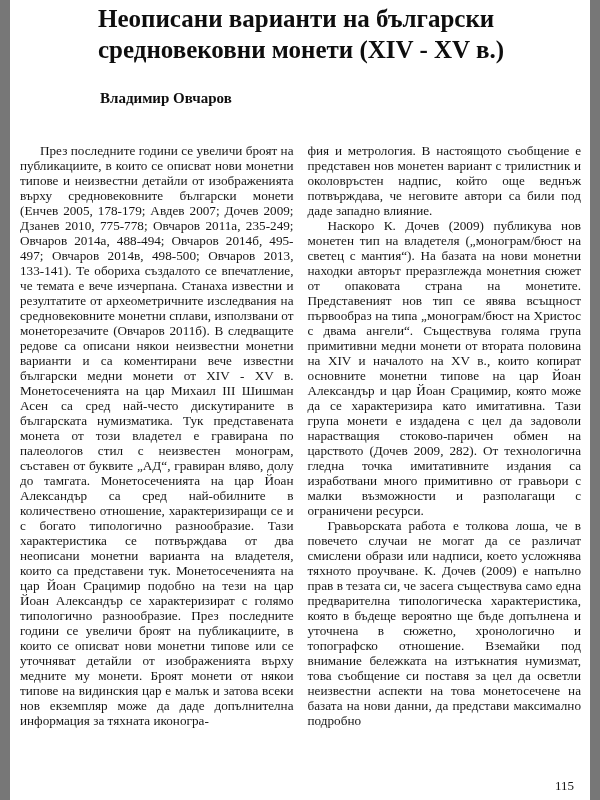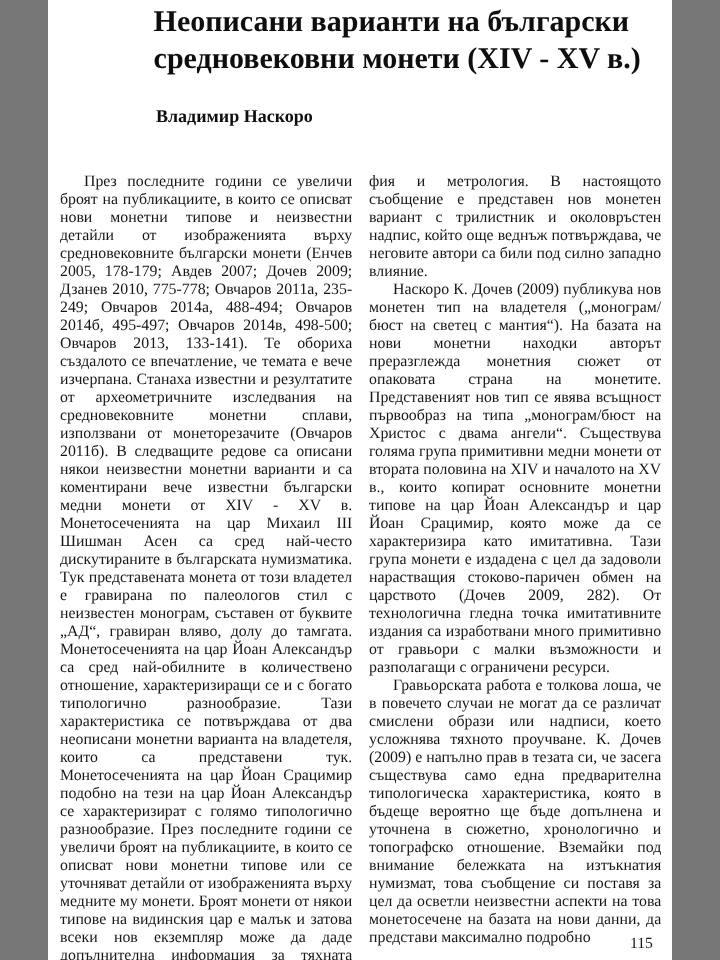--- a/index.html
+++ b/index.html
@@ -1,18 +1,18 @@
 <!DOCTYPE html>
 <html lang="bg"><head>
 <meta charset="utf-8">
 <style>
   html, body { margin: 0; padding: 0; background: #777; }
   .page {
     position: relative;
-    width: 520px;
+    width: 580px;
     height: 800px;
     margin: 0 auto;
     background: #ffffff;
     color: #151515;
     font-family: "Liberation Serif", "DejaVu Serif", serif;
     overflow: hidden;
     box-sizing: border-box;
   }
   .title {
     margin: 4px 0 0 88px;
@@ -50,30 +50,30 @@
     color: #161616;
   }
 </style>
 </head>
 <body>
 
 <div class="page">
 
   <h1 class="title">Неописани варианти на български средновековни монети (XIV - XV в.)</h1>
 
-  <div class="author">Владимир Наскоро</div>
+  <div class="author">Владимир Овчаров</div>
 
   <div class="columns">
 
     <div class="col">
       <p class="indent">През последните години се увеличи броят на публикациите, в които се описват нови монетни типове и неизвестни детайли от изображенията върху средновековните български монети (Енчев 2005, 178-179; Авдев 2007; Дочев 2009; Дзанев 2010, 775-778; Овчаров 2011а, 235-249; Овчаров 2014а, 488-494; Овчаров 2014б, 495-497; Овчаров 2014в, 498-500; Овчаров 2013, 133-141). Те обориха създалото се впечатление, че темата е вече изчерпана. Станаха известни и резултатите от археометричните изследвания на средновековните монетни сплави, използвани от монеторезачите (Овчаров 2011б). В следващите редове са описани някои неизвестни монетни варианти и са коментирани вече известни български медни монети от XIV - XV в. Монетосеченията на цар Михаил III Шишман Асен са сред най-често дискутираните в българската нумизматика. Тук представената монета от този владетел е гравирана по палеологов стил с неизвестен монограм, съставен от буквите „АД“, гравиран вляво, долу до тамгата. Монетосеченията на цар Йоан Александър са сред най-обилните в количествено отношение, характеризиращи се и с богато типологично разнообразие. Тази характеристика се потвърждава от два неописани монетни варианта на владетеля, които са представени тук. Монетосеченията на цар Йоан Срацимир подобно на тези на цар Йоан Александър се характеризират с голямо типологично разнообразие. През последните години се увеличи броят на публикациите, в които се описват нови монетни типове или се уточняват детайли от изображенията върху медните му монети. Броят монети от някои типове на видинския цар е малък и затова всеки нов екземпляр може да даде допълнителна информация за тяхната иконогра-</p>
     </div>
 
     <div class="col">
-      <p>фия и метрология. В настоящото съобщение е представен нов монетен вариант с трилистник и околовръстен надпис, който още веднъж потвърждава, че неговите автори са били под силно западно влияние.</p>
+      <p>фия и метрология. В настоящото съобщение е представен нов монетен вариант с трилистник и околовръстен надпис, който още веднъж потвърждава, че неговите автори са били под даде западно влияние.</p>
       <p class="indent">Наскоро К. Дочев (2009) публикува нов монетен тип на владетеля („монограм/бюст на светец с мантия“). На базата на нови монетни находки авторът преразглежда монетния сюжет от опаковата страна на монетите. Представеният нов тип се явява всъщност първообраз на типа „монограм/бюст на Христос с двама ангели“. Съществува голяма група примитивни медни монети от втората половина на XIV и началото на XV в., които копират основните монетни типове на цар Йоан Александър и цар Йоан Срацимир, която може да се характеризира като имитативна. Тази група монети е издадена с цел да задоволи нарастващия стоково-паричен обмен на царството (Дочев 2009, 282). От технологична гледна точка имитативните издания са изработвани много примитивно от гравьори с малки възможности и разполагащи с ограничени ресурси.</p>
       <p class="indent">Гравьорската работа е толкова лоша, че в повечето случаи не могат да се различат смислени образи или надписи, което усложнява тяхното проучване. К. Дочев (2009) е напълно прав в тезата си, че засега съществува само една предварителна типологическа характеристика, която в бъдеще вероятно ще бъде допълнена и уточнена в сюжетно, хронологично и топографско отношение. Вземайки под внимание бележката на изтъкнатия нумизмат, това съобщение си поставя за цел да осветли неизвестни аспекти на това монетосечене на базата на нови данни, да представи максимално подробно</p>
     </div>
 
   </div>
 
   <div class="page-number">115</div>
 
 </div>
 

